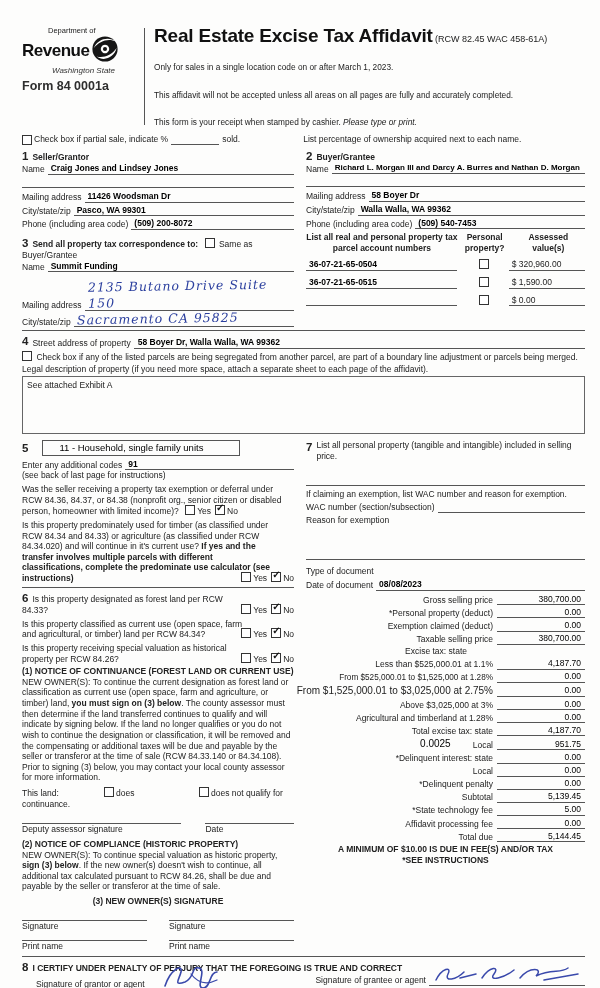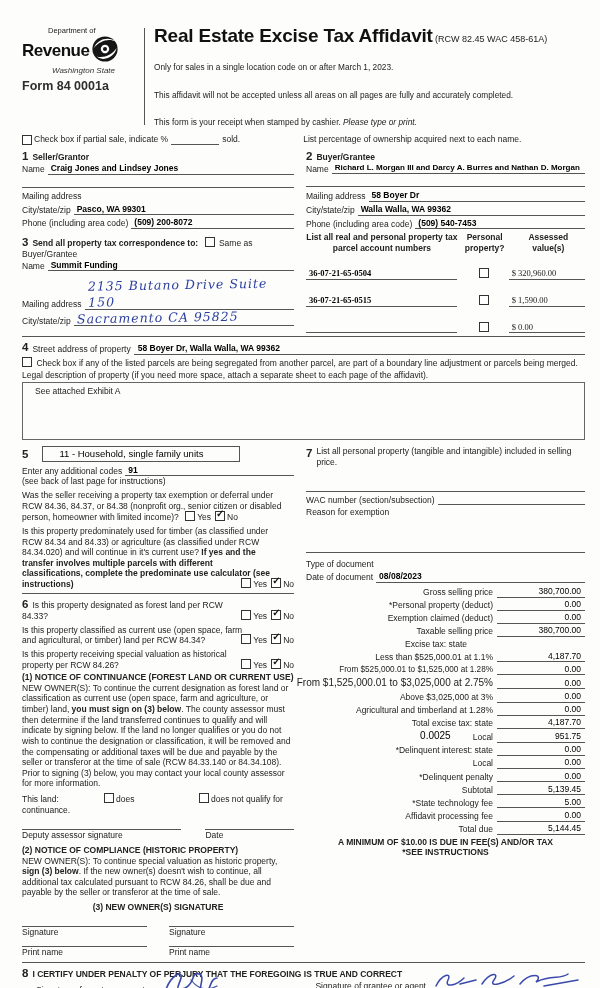--- a/index.html
+++ b/index.html
@@ -32,28 +32,28 @@
   .title{font-size:19px;font-weight:bold;color:#111;letter-spacing:-0.2px;line-height:1;}
   .titleref{font-size:9px;font-weight:normal;letter-spacing:0;}
   .hnote{font-size:8.3px;margin-top:17px;}
   
   .cols{display:flex;gap:12px;}
   .colL{width:272px;flex:none;}
   .colR{flex:1;min-width:0;}
   
   .ptab-h{display:flex;font-weight:bold;text-align:center;margin-top:3px;}
   .ptab-h .c1{flex:1.55;}.ptab-h .c2{flex:0.55;}.ptab-h .c3{flex:0.75;}
-  .prow{display:flex;margin-top:15px;font-family:Liberation Serif, serif;}
+  .prow{display:flex;margin-top:6px;}
   .prow .pid{flex:1.55;border-bottom:1px solid #555;padding:0 3px;min-height:10px;}
   .prow .pcb{flex:0.55;text-align:center;}
   .prow .pval{flex:0.75;border-bottom:1px solid #555;padding:0 3px;}
   
   .codebox{border:1.4px solid #555;padding:1px 5px;font-size:9.5px;min-width:175px;}
   .locbox{border:1.4px solid #555;padding:1px 5px;font-size:9.5px;width:195px;box-sizing:border-box;}
-  .legalbox{border:1.2px solid #666;height:50px;padding:3px 12px;margin-top:1px;}
+  .legalbox{border:1.2px solid #666;height:50px;padding:3px 4px;margin-top:1px;}
   
   .q{margin-top:3px;}
   .qrel{position:relative;margin-top:3px;}
   .qrel .txt{display:block;width:226px;}
   .yn-br{position:absolute;right:0;bottom:0;}
   
   .fin-row{display:flex;justify-content:flex-end;align-items:flex-end;margin-top:1.5px;}
   .fin-lbl{text-align:right;white-space:nowrap;}
   .fin-val{width:84px;flex:none;border-bottom:1px solid #555;text-align:right;padding-right:4px;margin-left:4px;color:#000;}
   .fin-center{margin-right:118px;}
@@ -115,20 +115,21 @@
       <div><span class="snum">1</span><span class="b">Seller/Grantor</span></div>
       <div class="row">
         <span class="lbl">Name</span>
         <span class="fill val">Craig Jones and Lindsey Jones</span>
       </div>
       <div class="row" style="height:13px;">
           <span class="fill"></span>
         </div>
       <div class="row mt3">
         <span class="lbl">Mailing address</span>
+        <span class="fill val">11426 Woodsman Dr</span>
       </div>
       <div class="row mt2">
         <span class="lbl">City/state/zip</span>
         <span class="fill val">Pasco, WA 99301</span>
       </div>
       <div class="row mt2">
         <span class="lbl">Phone (including area code)</span>
         <span class="fill val">(509) 200-8072</span>
       </div>
 
@@ -285,20 +286,21 @@
         <span class="scell"><span class="line" style="display:block;"></span><span>Print name</span></span>
       </div>
     </div>
 
     <div class="colR">
       <div class="row" style="align-items:flex-start;">
         <span class="snum">7</span>
         <span>List all personal property (tangible and intangible) included in selling price.</span>
       </div>
       <div style="height:24px;border-bottom:1px solid #555;"></div>
+      <div class="mt3">If claiming an exemption, list WAC number and reason for exemption.</div>
       <div class="row mt2">
         <span class="lbl">WAC number (section/subsection)</span>
         <span class="fill"></span>
       </div>
       <div class="mt2">Reason for exemption</div>
       <div style="height:34px;border-bottom:1px solid #555;"></div>
 
       <div class="row" style="margin-top:6px;">
         <span class="lbl">Type of document</span>
       </div>

